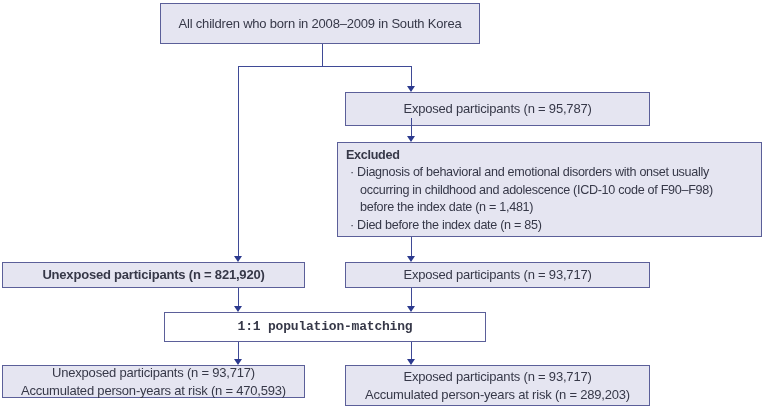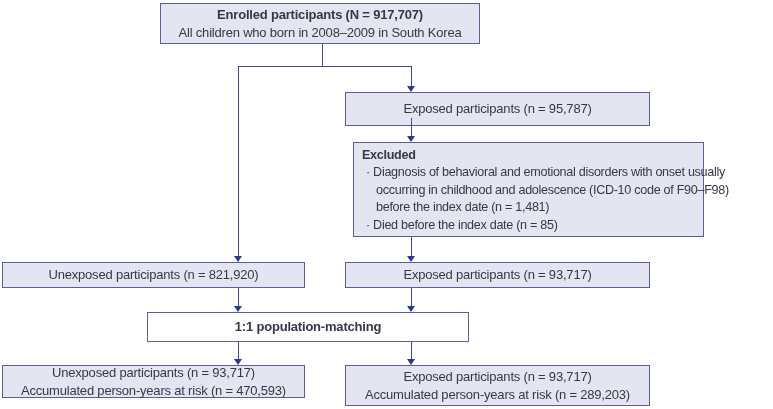--- a/index.html
+++ b/index.html
@@ -62,65 +62,64 @@
     border-right: 4px solid transparent;
     border-top: 6px solid var(--arrow, #2c3a8e);
   }
 </style>
 </head>
 <body>
 
 <div class="canvas">
 
   <div class="box" style="left:160px; top:3px; width:320px; height:41px;">
-    <div class="bold">Enrolled participants (N = 917,707)</div>
     <div>All children who born in 2008–2009 in South Korea</div>
   </div>
 
   <div class="vline" style="left:322px; top:44px; height:23px;"></div>
   <div class="hline" style="left:238px; top:66px; width:174px;"></div>
 
   <div class="vline" style="left:238px; top:66px; height:190px;"></div>
   <div class="arrowhead" style="left:234px; top:256px;"></div>
 
   <div class="vline" style="left:411px; top:66px; height:20px;"></div>
   <div class="arrowhead" style="left:407px; top:86px;"></div>
 
   <div class="box" style="left:345px; top:92px; width:305px; height:34px;">
     <div>Exposed participants (n = 95,787)</div>
   </div>
 
   <div class="vline" style="left:411px; top:118px; height:18px;"></div>
   <div class="arrowhead" style="left:407px; top:136px;"></div>
 
-  <div class="box excluded" style="left:353px; top:142px; width:351px; height:95px;text-align:center;">
+  <div class="box excluded" style="left:337px; top:142px; width:425px; height:95px;text-align:center;">
     <div class="bold">Excluded</div>
     <div class="bullet">· Diagnosis of behavioral and emotional disorders with onset usually</div>
     <div class="cont">occurring in childhood and adolescence (ICD-10 code of F90–F98)</div>
     <div class="cont">before the index date (n = 1,481)</div>
     <div class="bullet">· Died before the index date (n = 85)</div>
   </div>
 
   <div class="vline" style="left:411px; top:237px; height:19px;"></div>
   <div class="arrowhead" style="left:407px; top:256px;"></div>
 
-  <div class="box" style="left:2px; top:262px; width:303px; height:26px;">
+  <div class="box" style="left:2px; top:262px; width:303px; height:26px;font-weight:bold;">
     <div>Unexposed participants (n = 821,920)</div>
   </div>
 
   <div class="box" style="left:345px; top:262px; width:305px; height:26px;">
     <div>Exposed participants (n = 93,717)</div>
   </div>
 
   <div class="vline" style="left:238px; top:288px; height:18px;"></div>
   <div class="arrowhead" style="left:234px; top:306px;"></div>
   <div class="vline" style="left:411px; top:288px; height:18px;"></div>
   <div class="arrowhead" style="left:407px; top:306px;"></div>
 
-  <div class="box white" style="left:147px; top:312px; width:322px; height:30px;">
+  <div class="box white" style="left:164px; top:312px; width:322px; height:30px;font-family:Liberation Mono, monospace;">
     <div class="bold">1:1 population-matching</div>
   </div>
 
   <div class="vline" style="left:238px; top:342px; height:17px;"></div>
   <div class="arrowhead" style="left:234px; top:359px;"></div>
   <div class="vline" style="left:411px; top:342px; height:17px;"></div>
   <div class="arrowhead" style="left:407px; top:359px;"></div>
 
   <div class="box" style="left:2px; top:365px; width:303px; height:33px;">
     <div>Unexposed participants (n = 93,717)</div>

